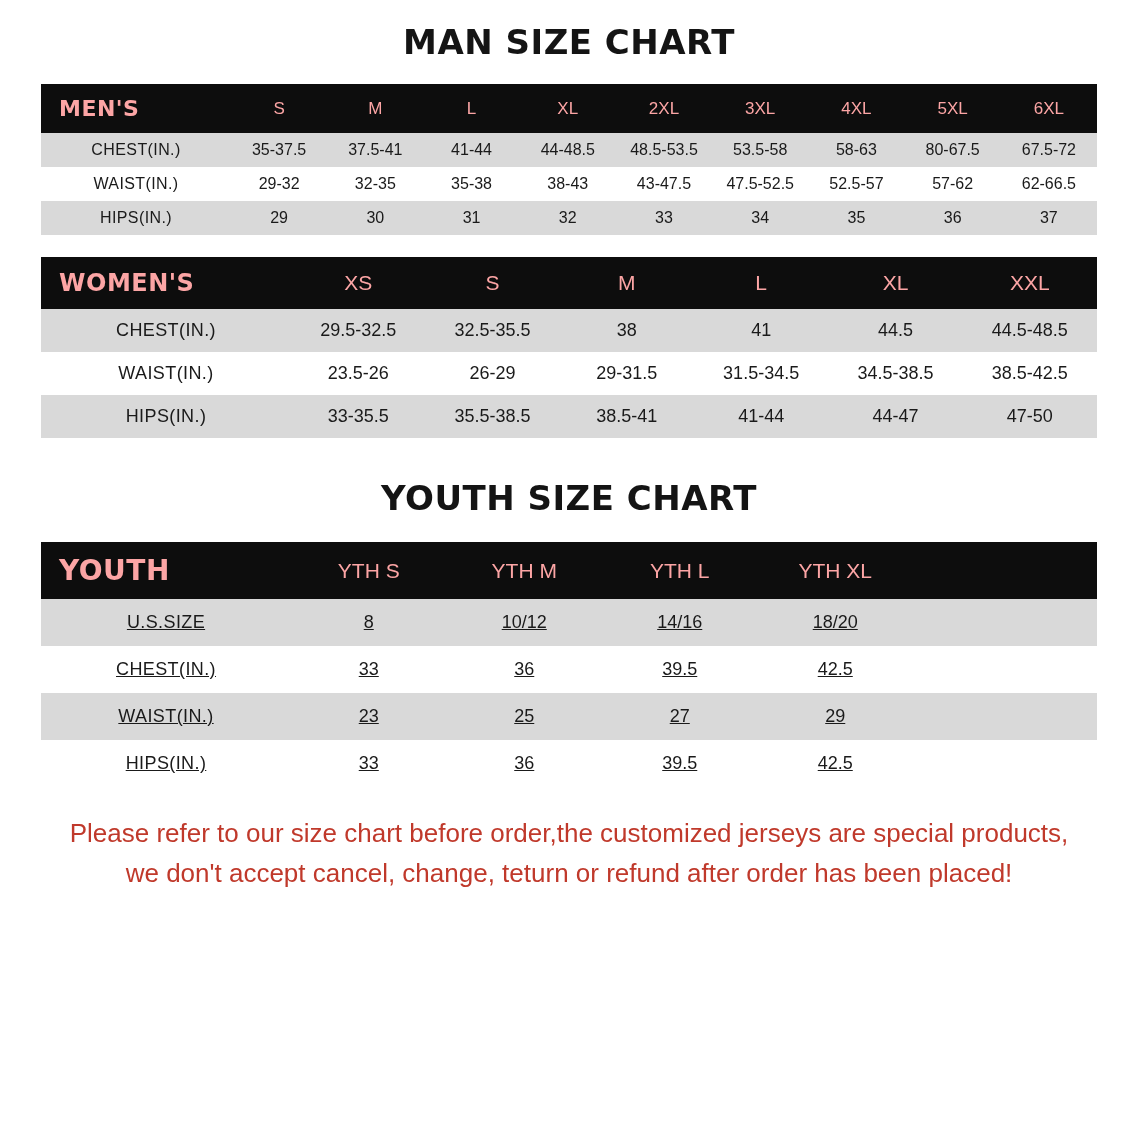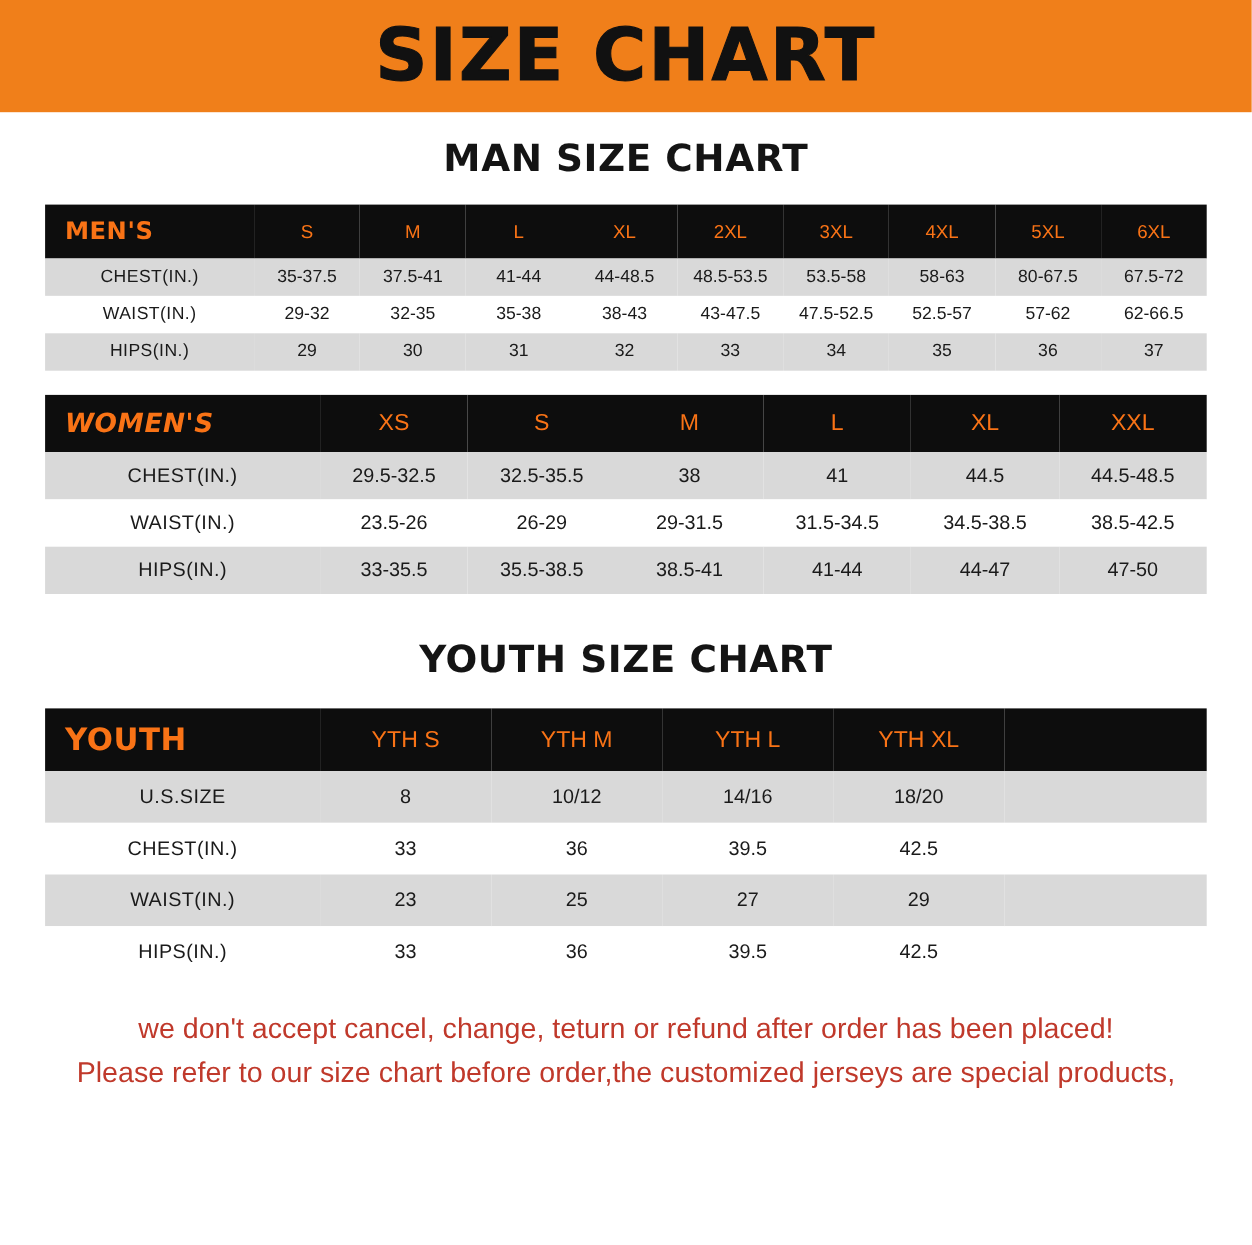--- a/index.html
+++ b/index.html
@@ -72,21 +72,21 @@
     font-family: "Liberation Sans", sans-serif;
     font-weight: normal;
     color: #1a1a1a;
   }
 
   
   thead tr {
     background: #0d0d0d;
   }
   thead th {
-    color: #f97316;
+    color: #fca5a5;
     font-size: 19px;
     padding: 12px 2px;
   }
   thead th.lead {
     text-align: left;
     padding-left: 18px;
     font-family: "DejaVu Sans", sans-serif;
     font-weight: bold;
     font-size: 23px;
     letter-spacing: 0.5px;
@@ -104,48 +104,45 @@
   tbody tr.shade { background: #d9d9d9; }
   tbody tr.light { background: #ffffff; }
 
   
   #men-table thead th { font-size: 17px; }
   #men-table thead th.lead { font-size: 22px; }
   #men-table tbody td { font-size: 16px; padding: 8px 1px; }
 
   
   #women-table thead th { font-size: 21px; }
-  #women-table thead th.lead { font-size: 24px; font-style: italic; }
+  #women-table thead th.lead { font-size: 24px; }
   #women-table tbody td { font-size: 18px; padding: 11px 2px; }
 
   
   #youth-table thead th { font-size: 21px; }
   #youth-table thead th.lead { font-size: 28px; }
-  #youth-table tbody td { font-size: 18px; padding: 13px 2px; }
+  #youth-table tbody td { font-size: 18px; padding: 13px 2px; text-decoration: underline; }
 
   
   .note {
     margin: 26px auto 0 auto;
     width: 1000px;
     text-align: center;
     color: #c0392b;
     font-family: "Liberation Sans", sans-serif;
     font-size: 26px;
     line-height: 1.55;
   }
   .note span { display: block; }
 </style>
 </head>
 <body>
 
 <div class="page">
 
-  <div class="banner">
-    <div class="banner-title">SIZE CHART</div>
-  </div>
 
   <div class="section-title mst">MAN SIZE CHART</div>
 
   <div class="tbl-wrap mwrap">
     <table id="men-table">
       <thead>
         <tr>
           <th class="lead" style="width:170px">MEN'S</th>
           <th>S</th>
           <th>M</th>
@@ -290,17 +287,17 @@
           <td>36</td>
           <td>39.5</td>
           <td>42.5</td>
           <td></td>
         </tr>
       </tbody>
     </table>
   </div>
 
   <div class="note">
+    <span>Please refer to our size chart before order,the customized jerseys are special products,</span>
     <span>we don't accept cancel, change, teturn or refund after order has been placed!</span>
-    <span>Please refer to our size chart before order,the customized jerseys are special products,</span>
   </div>
 
 </div>
 
 </body></html>

